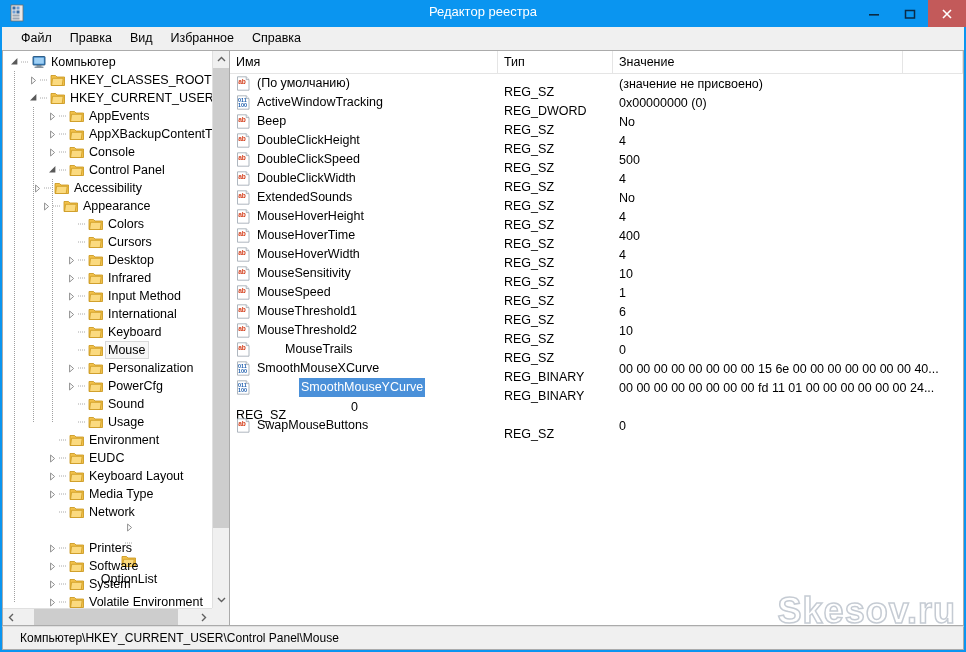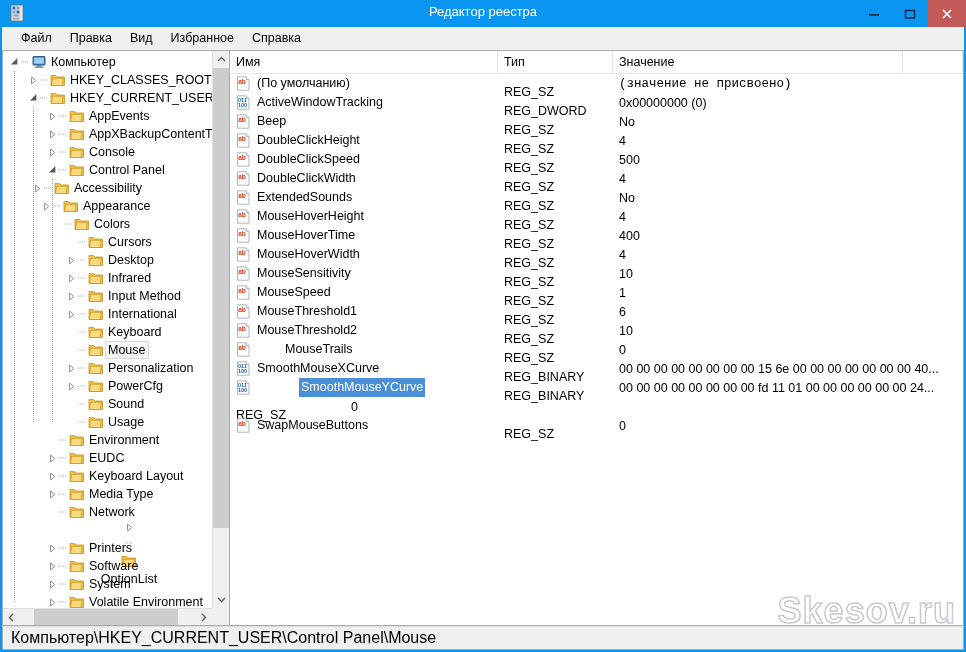--- a/index.html
+++ b/index.html
@@ -246,22 +246,22 @@
   
   #statusbar {
     height: 24px;
     flex: 0 0 auto;
     background: #F0F0F0;
     border: 1px solid #ABABAB;
     border-top: 1px solid #DFDFDF;
     margin: 0 2px 2px 2px;
     display: flex;
     align-items: center;
-    padding-left: 8px;
-    font-size: 16px;
+    padding-left: 17px;
+    font-size: 12px;
     color: #000;
   }
 
   
   #watermark {
     position: absolute;
     right: 10px;
     bottom: 20px;
     font-size: 36px;
     font-weight: bold;
@@ -489,21 +489,21 @@
                 </svg>
               </span>
               <span class="ticon">
                 <svg width="16" height="14" viewBox="0 0 16 14">
                   <path d="M1 2.5 L5.5 2.5 L7 4 L14.5 4 L14.5 12.5 L1 12.5 Z" fill="#F2C14A" stroke="#C79318" stroke-width="0.8"></path>
                   <path d="M2.6 5.3 L13.2 5.3 L12.2 12.5 L1.6 12.5 Z" fill="#FBDA7F" stroke="#C79318" stroke-width="0.7"></path>
                 </svg>
               </span>
               <span class="tlabel">Appearance</span>
             </div>
-            <div class="tnode" style="padding-left: 48px;">
+            <div class="tnode" style="padding-left: 62px;">
               <span class="twist"></span>
               <span class="dots">
                 <svg width="9" height="18" viewBox="0 0 9 18">
                   <path d="M0 9 L8 9" stroke="#A8A8A8" stroke-width="1" stroke-dasharray="1 1"></path>
                 </svg>
               </span>
               <span class="ticon">
                 <svg width="16" height="14" viewBox="0 0 16 14">
                   <path d="M1 2.5 L5.5 2.5 L7 4 L14.5 4 L14.5 12.5 L1 12.5 Z" fill="#F2C14A" stroke="#C79318" stroke-width="0.8"></path>
                   <path d="M2.6 5.3 L13.2 5.3 L12.2 12.5 L1.6 12.5 Z" fill="#FBDA7F" stroke="#C79318" stroke-width="0.7"></path>
@@ -932,21 +932,21 @@
               <span class="vicon">
                 <svg width="15" height="15" viewBox="0 0 15 15">
                   <path d="M1.5 0.8 L10.2 0.8 L13 3.6 L13 14.2 L1.5 14.2 Z" fill="#FFFFFF" stroke="#9AA4AE" stroke-width="0.8"></path>
                   <path d="M10.2 0.8 L10.2 3.6 L13 3.6" fill="#E8EBEE" stroke="#9AA4AE" stroke-width="0.7"></path>
                   <text x="2.2" y="8.4" font-family="Liberation Sans, sans-serif" font-size="6.6" font-weight="bold" fill="#D4411E">ab</text>
                 </svg>
               </span>
               <span class="nm">(По умолчанию)</span>
             </div>
             <div class="c-type" style="flex: 0 0 115px;">REG_SZ</div>
-            <div class="c-val" style="flex: 1 1 auto; font-family: Liberation Mono, monospace;">(значение не присвоено)</div>
+            <div class="c-val" style="flex: 1 1 auto;">(значение не присвоено)</div>
           </div>
           <div class="lrow">
             <div class="c-name" style="flex: 0 0 268px;">
               <span class="vicon">
                 <svg width="15" height="15" viewBox="0 0 15 15">
                   <path d="M1.5 0.8 L10.2 0.8 L13 3.6 L13 14.2 L1.5 14.2 Z" fill="#FFFFFF" stroke="#9AA4AE" stroke-width="0.8"></path>
                   <path d="M10.2 0.8 L10.2 3.6 L13 3.6" fill="#E8EBEE" stroke="#9AA4AE" stroke-width="0.7"></path>
                   <text x="2.0" y="7.1" font-family="Liberation Sans, sans-serif" font-size="5.4" font-weight="bold" fill="#1F5FAE">011</text>
                   <text x="2.0" y="12.2" font-family="Liberation Sans, sans-serif" font-size="5.4" font-weight="bold" fill="#1F5FAE">100</text>
                 </svg>

